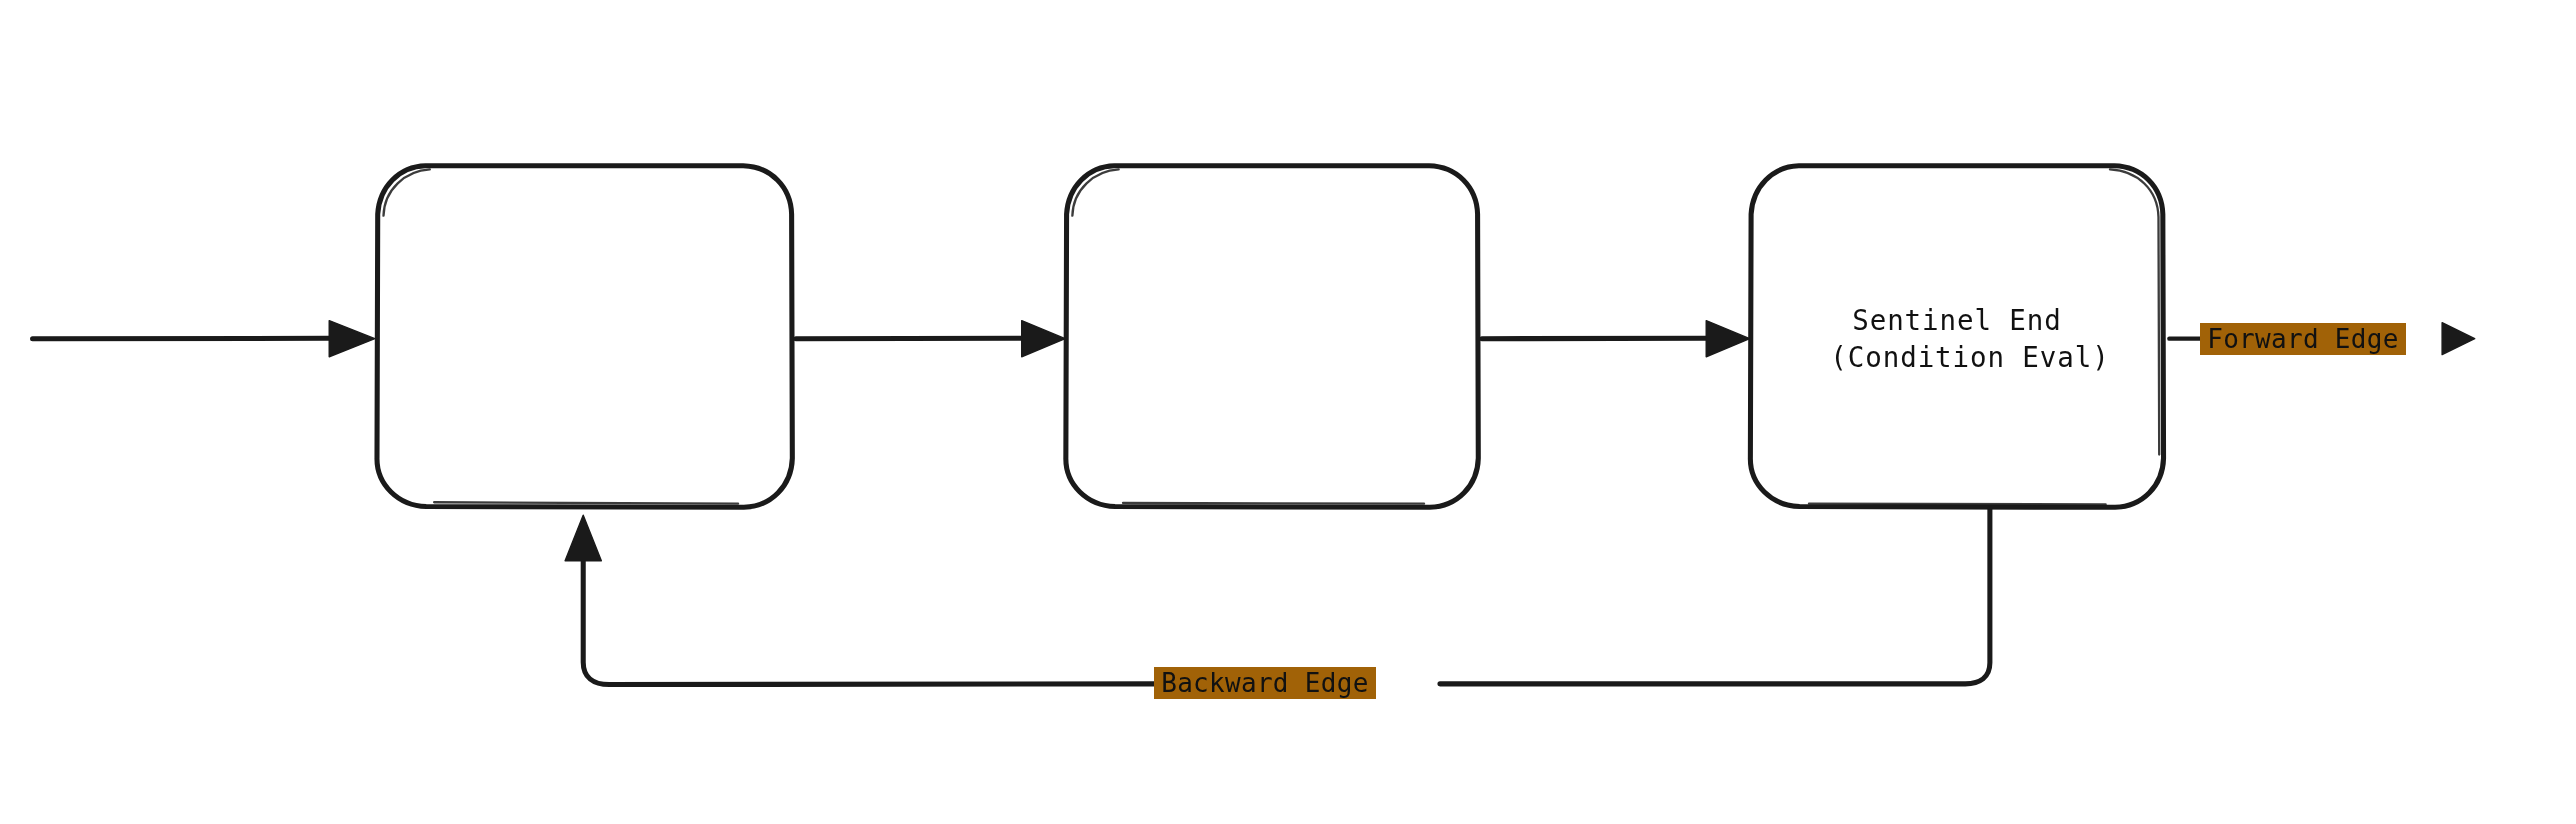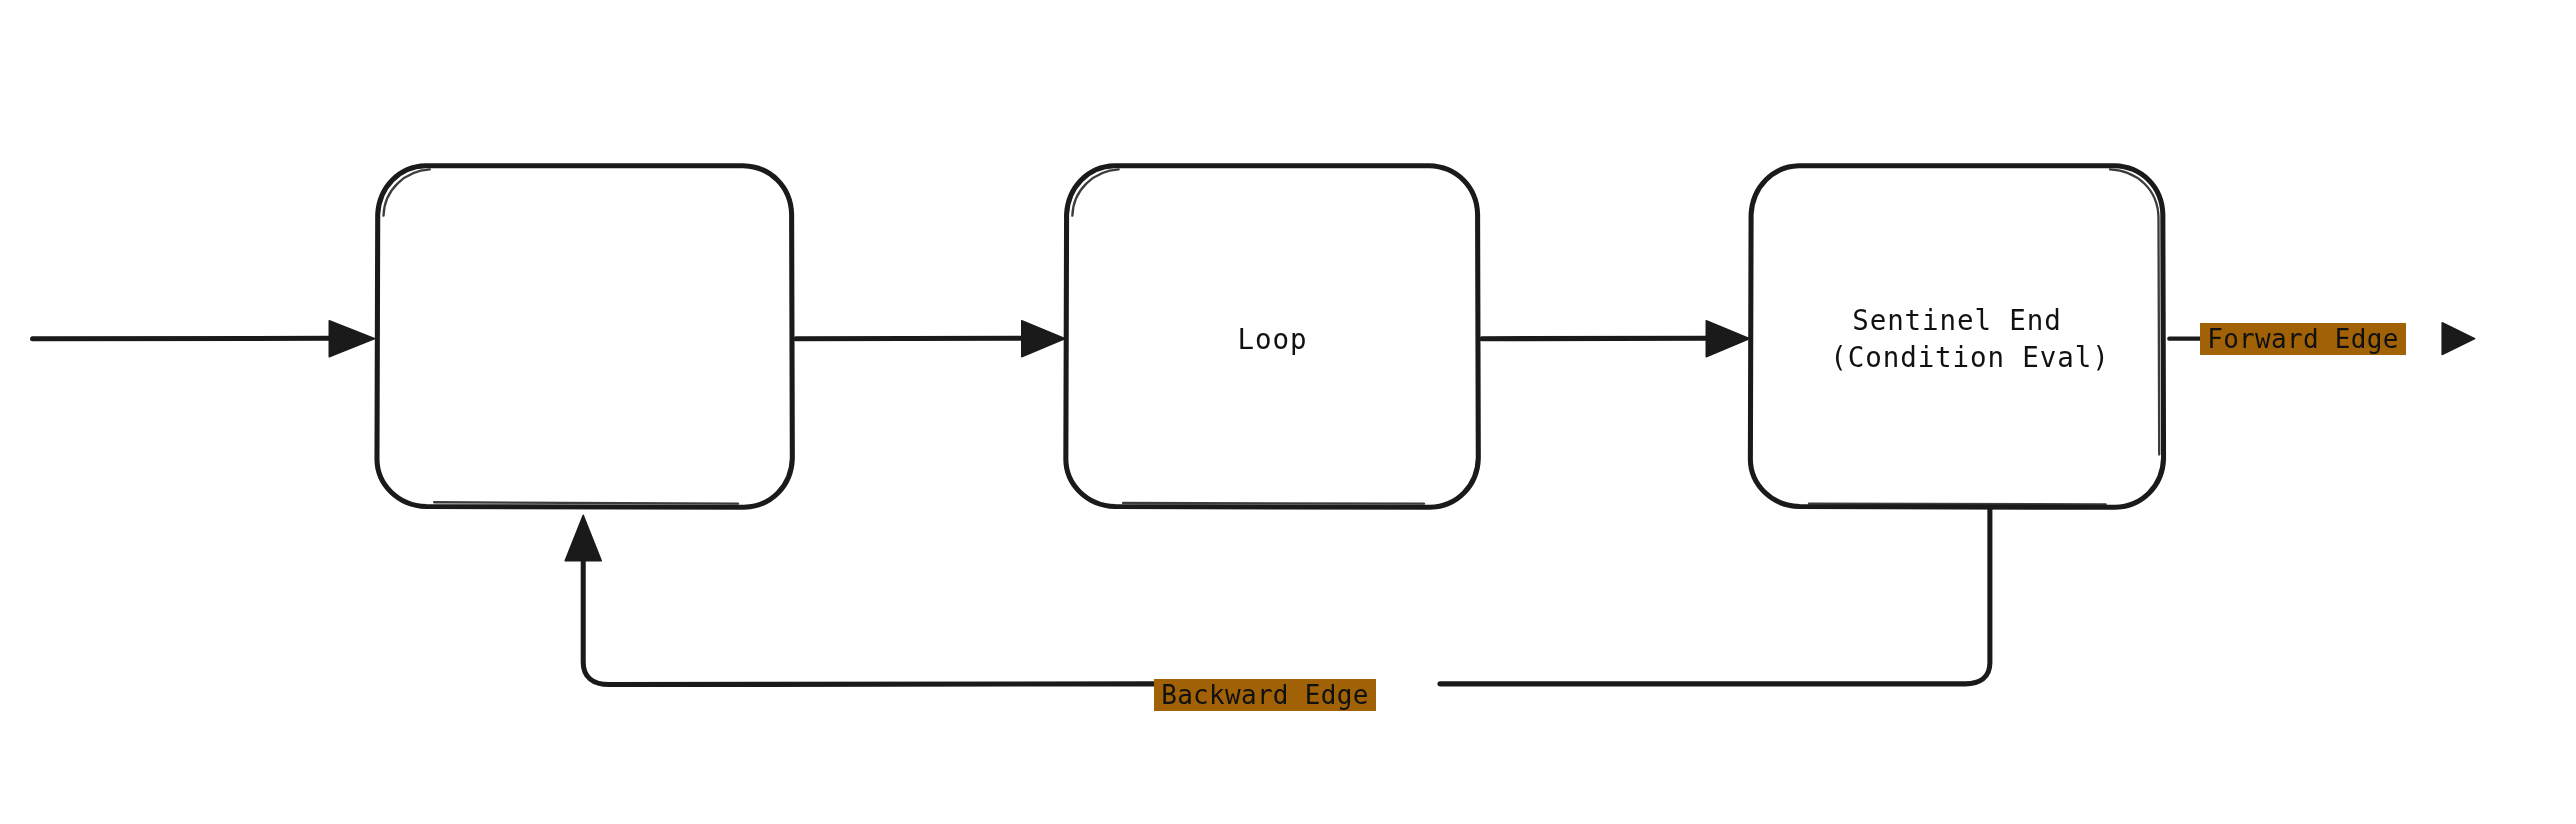--- a/index.html
+++ b/index.html
@@ -159,24 +159,23 @@
       <path class="edge-line" d="M 1597 945
                L 842 946
                C 820 946 806 936 806 915
                L 806 770"></path>
       <path class="arrow-head" d="M 781 775 L 806 712 L 831 775 Z"></path>
     </g>
 
   </svg>
 
 
-  <div class="node-label" style="left:1066px; top:321px; width:413px;">Loop</div>
 
   <div class="node-label" style="left:1750px; top:302px; width:414px;">Sentinel End</div>
 
   <div class="node-label" style="left:1750px; top:339px; width:440px;">(Condition Eval)</div>
 
   <div class="edge-label" style="left:2200px; top:323px;">Forward Edge</div>
 
-  <div class="edge-label" style="left:1154px; top:667px;margin-top:12px;">Backward Edge</div>
+  <div class="edge-label" style="left:1154px; top:667px;">Backward Edge</div>
 
 </div>
 
 
 </body></html>

